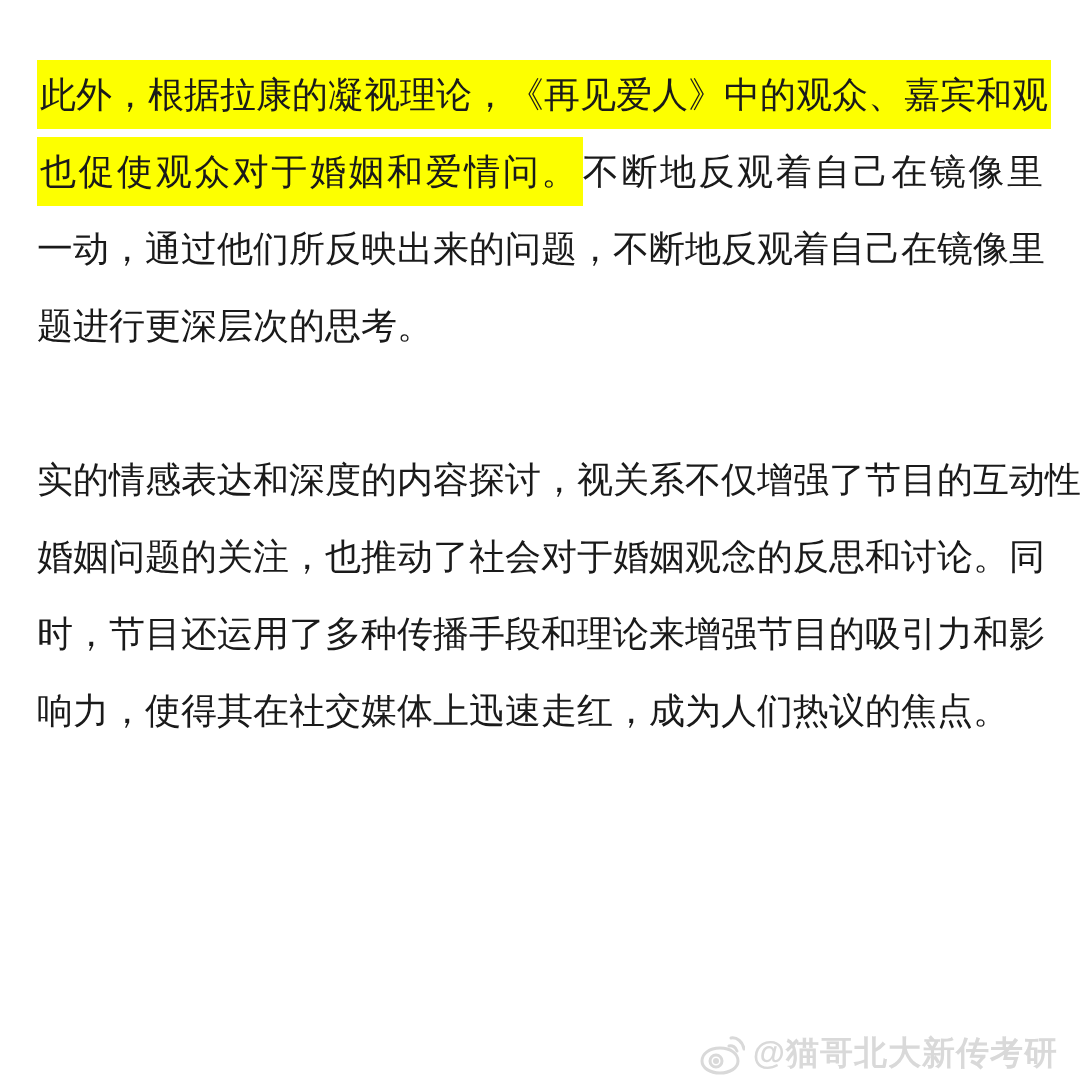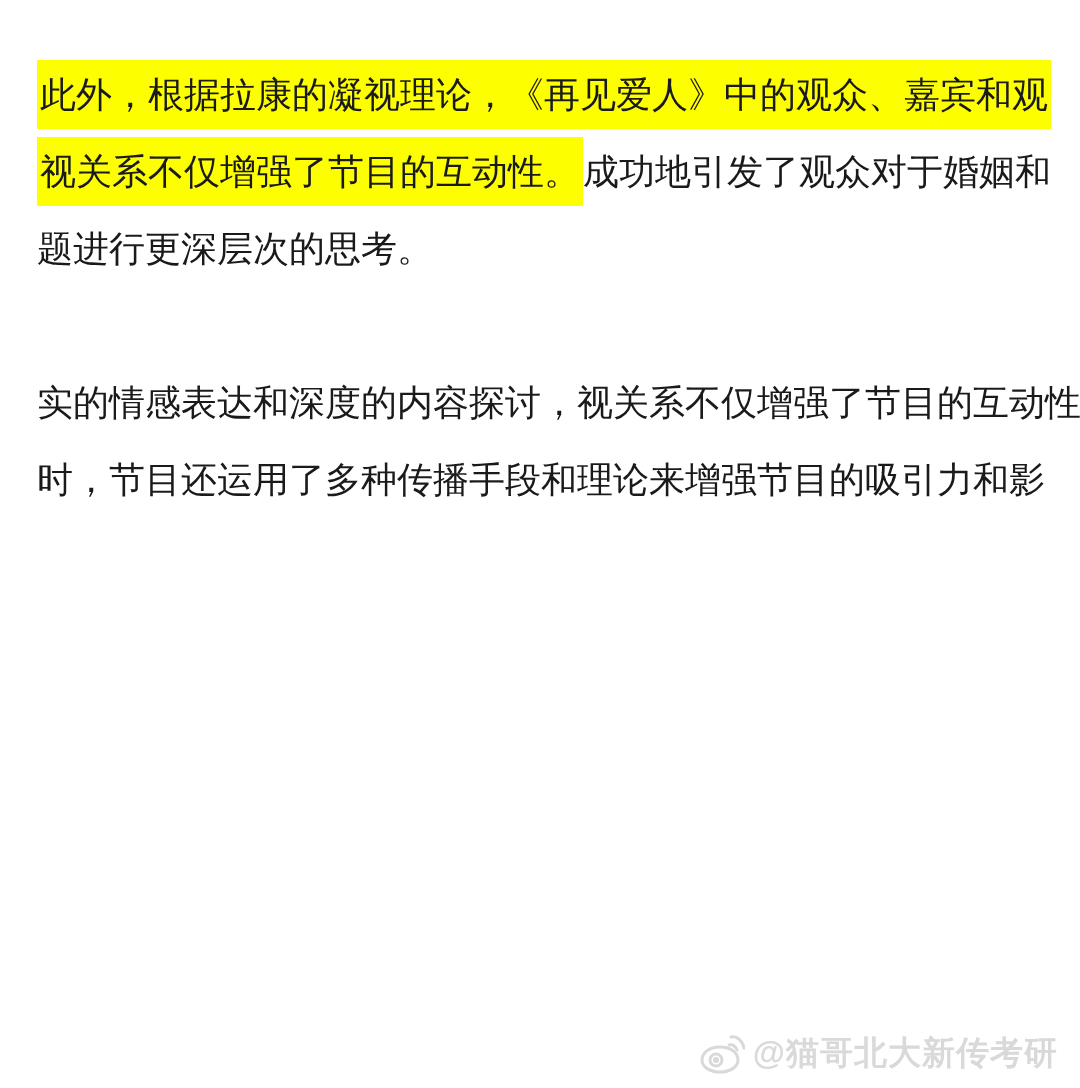--- a/index.html
+++ b/index.html
@@ -42,21 +42,21 @@
     background: #fdff00;
     padding: 14px 3px;
     box-decoration-break: clone;
     -webkit-box-decoration-break: clone;
   }
   .watermark {
     position: absolute;
     right: 22px;
     bottom: 12px;
     display: flex;
-    align-items: center;
+    align-items: flex-end;
     gap: 8px;
     color: #d9d9d9;
     font-size: 33px;
     font-weight: 700;
     letter-spacing: 1px;
     text-shadow: 0 1px 1px #ffffff;
     white-space: nowrap;
   }
   .wm-icon {
     display: inline-block;
@@ -73,26 +73,29 @@
   }
 </style>
 </head>
 <body>
 
 <div class="page">
 
   <div class="doc-body">
       <div class="para">
         <div class="line"><span class="hl">此外，根据拉康的凝视理论，《再见爱人》中的观众、嘉宾和观</span></div>
-        <div class="line"><span class="hl">视关系不仅增强了节目的互动性。</span><span>成功地引发了观众对于婚姻和</span></div>
+        <div class="line"><span class="hl">也促使观众对于婚姻和爱情问。</span><span>不断地反观着自己在镜像里</span></div>
+        <div class="line"><span>一动，通过他们所反映出来的问题，不断地反观着自己在镜像里</span></div>
         <div class="line last"><span>题进行更深层次的思考。</span></div>
       </div>
       <div class="para">
         <div class="line"><span>实的情感表达和深度的内容探讨，视关系不仅增强了节目的互动性</span></div>
+        <div class="line"><span>婚姻问题的关注，也推动了社会对于婚姻观念的反思和讨论。同</span></div>
         <div class="line"><span>时，节目还运用了多种传播手段和理论来增强节目的吸引力和影</span></div>
+        <div class="line last"><span>响力，使得其在社交媒体上迅速走红，成为人们热议的焦点。</span></div>
       </div>
     </div>
 
   <div class="watermark">
     <span class="wm-icon">
       <svg viewBox="0 0 46 42" xmlns="http://www.w3.org/2000/svg">
 
         <path d="M21 14 C10 14 3 20 3 27 C3 34 11 39 21 39 C31 39 39 34 39 27 C39 20 32 14 21 14 Z"></path>
         <circle cx="17" cy="27" r="6"></circle>
         <circle cx="17" cy="27" r="1.5"></circle>

